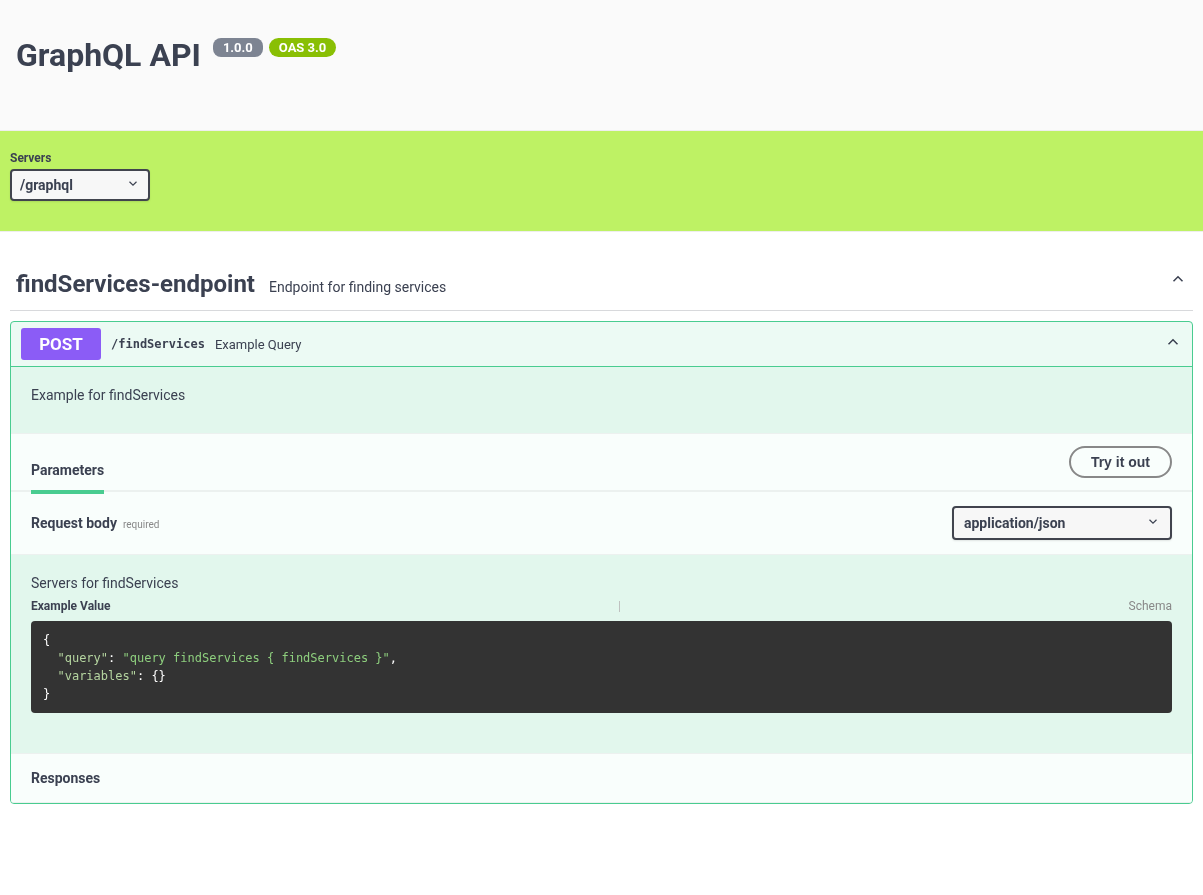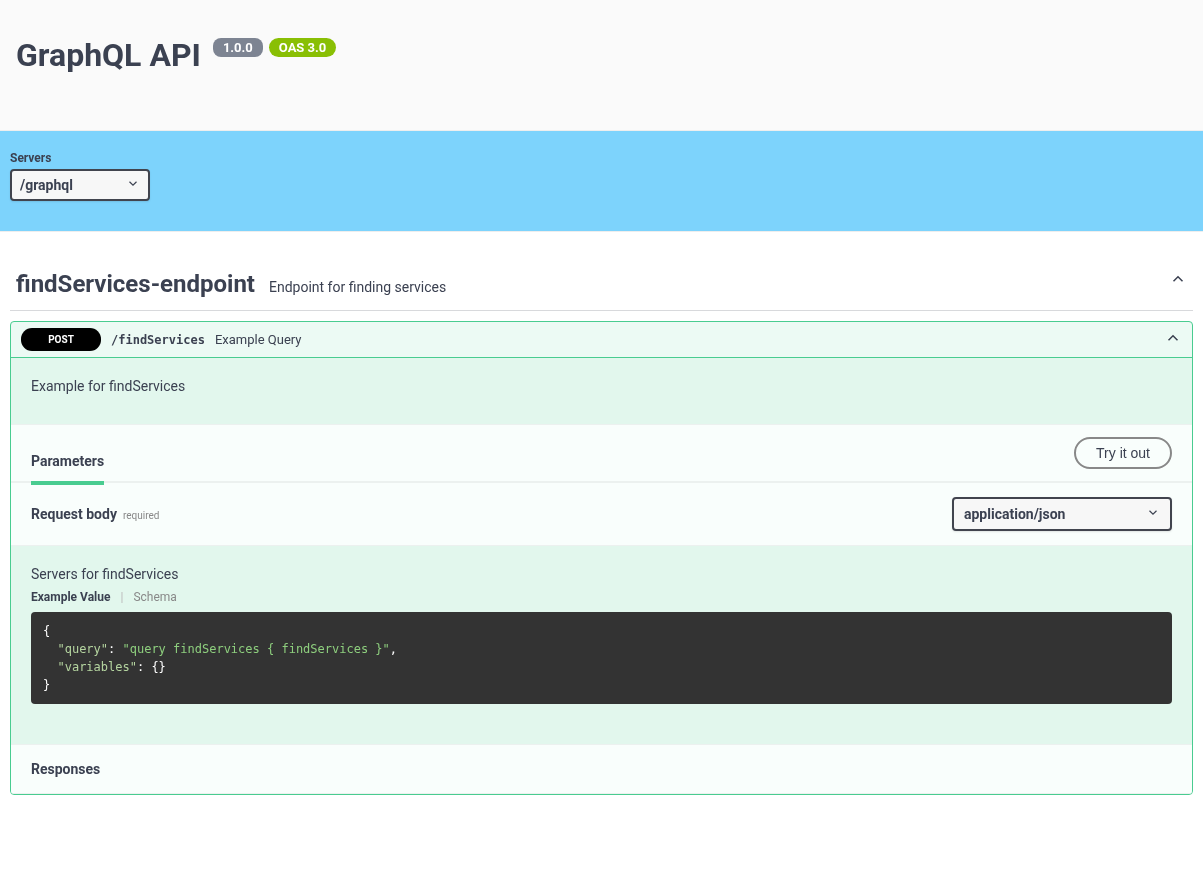--- a/index.html
+++ b/index.html
@@ -39,21 +39,21 @@
     background: #89bf04;
     color: #fff;
     border-radius: 14px;
     padding: 2px 10px;
     font-size: 13px;
     font-weight: 700;
     position: relative;
     top: -8px;
   }
   .servers-section {
-    background: #7dd3fc;
+    background: #bef264;
     padding: 20px 10px 30px 10px;
     border-bottom: 1px solid #eee;
   }
   .servers-label {
     font-size: 12px;
     font-weight: 700;
     color: #3b4151;
     margin-bottom: 4px;
   }
   .servers-select {
@@ -112,26 +112,26 @@
   }
   .opblock-summary {
     display: flex;
     align-items: center;
     padding: 6px 10px;
     gap: 10px;
     cursor: pointer;
     border-bottom: 1px solid #49cc90;
   }
   .method-badge {
-    background: #000000;
+    background: #8b5cf6;
     color: #fff;
     font-weight: 700;
-    font-size: 10px;
+    font-size: 17px;
     padding: 6px 0;
-    border-radius: 11px;
+    border-radius: 3px;
     min-width: 80px;
     text-align: center;
   }
   .op-path {
     font-family: ui-monospace, SFMono-Regular, Menlo, Consolas, monospace;
     font-size: 12px;
     font-weight: 600;
     color: #3b4151;
   }
   .op-summary-text {
@@ -162,21 +162,21 @@
     font-weight: 700;
     color: #3b4151;
     padding-bottom: 12px;
     border-bottom: 4px solid #49cc90;
     margin-bottom: -16px;
   }
   .try-btn {
     border: 2px solid #888;
     background: transparent;
     color: #3b4151;
-    font-weight: 400;
+    font-weight: 700;
     font-size: 14px;
     padding: 6px 20px;
     border-radius: 16px;
     cursor: pointer;
   }
   .no-params {
     padding: 16px 20px 20px 20px;
     font-size: 14px;
     color: #3b4151;
   }
@@ -214,20 +214,21 @@
   .reqbody-desc {
     padding: 20px 20px 8px 20px;
     font-size: 14px;
   }
   .model-tabs {
     display: flex;
     align-items: center;
     gap: 10px;
     padding: 0 20px 8px 20px;
     font-size: 12px;
+    justify-content: space-between;
   }
   .model-tab-active { font-weight: 700; cursor: pointer; }
   .model-tab-sep { color: #bbb; }
   .model-tab-inactive { color: #888; cursor: pointer; }
   .code-block {
     margin: 0 20px 40px 20px;
     background: #333333;
     color: #fff;
     border-radius: 4px;
     padding: 10px 12px;

